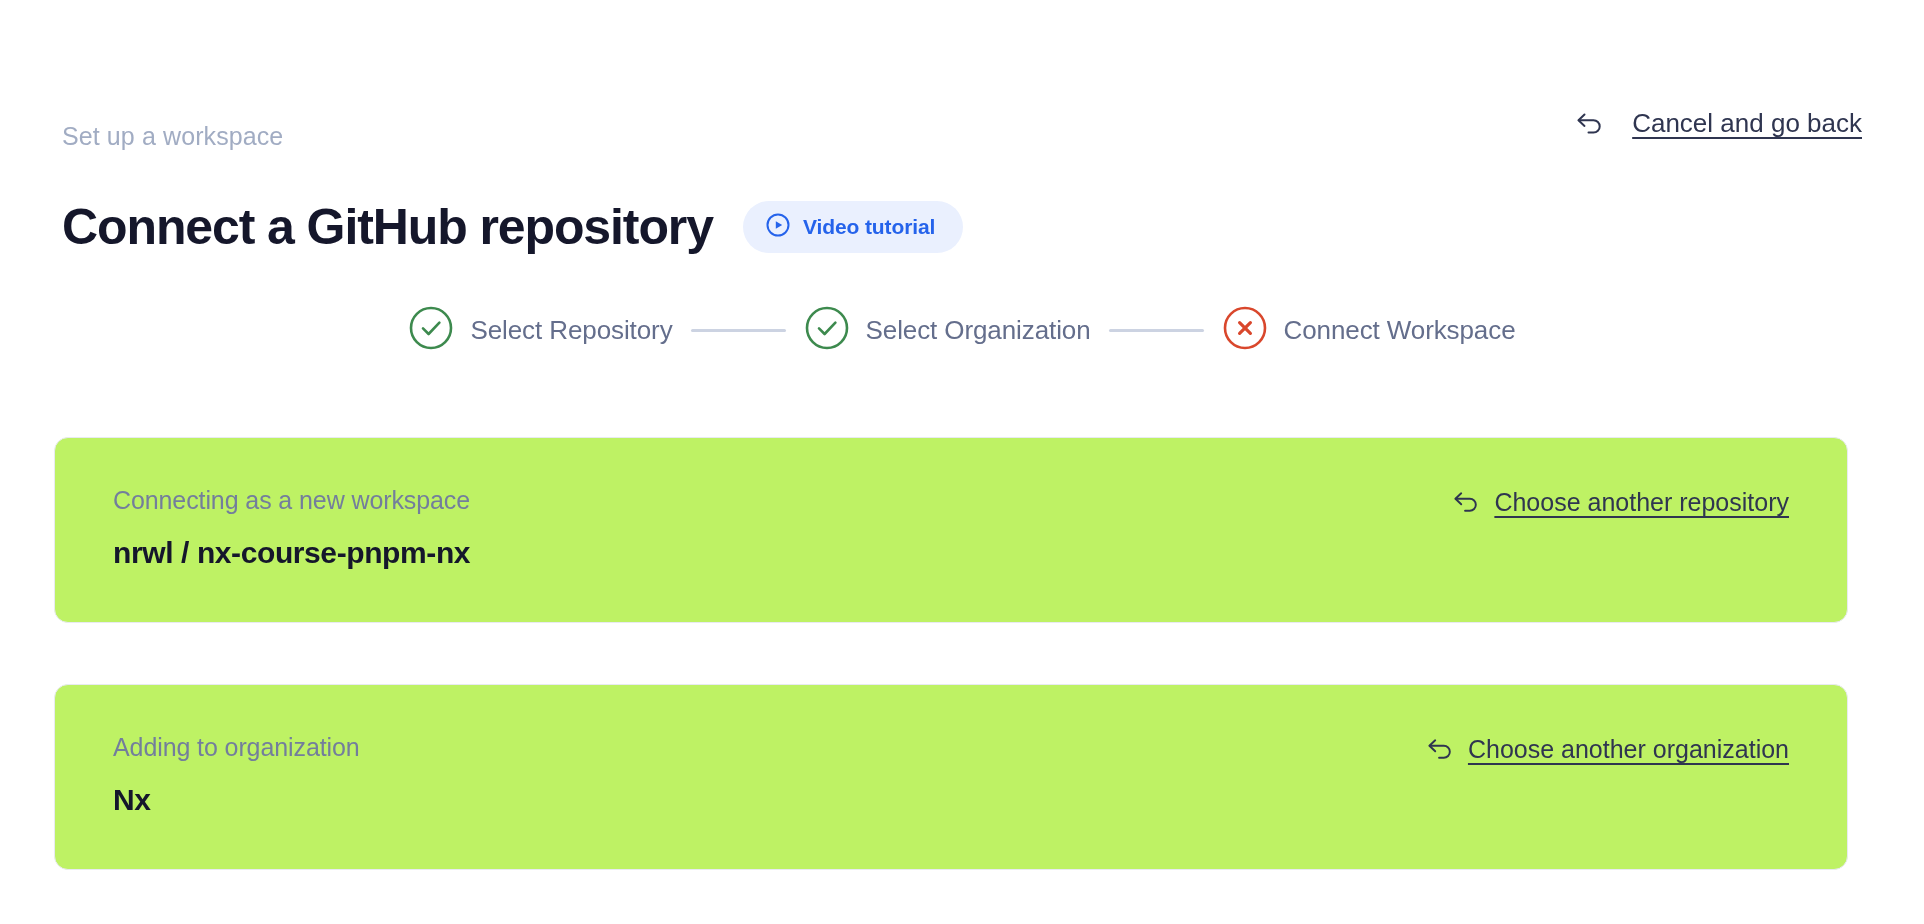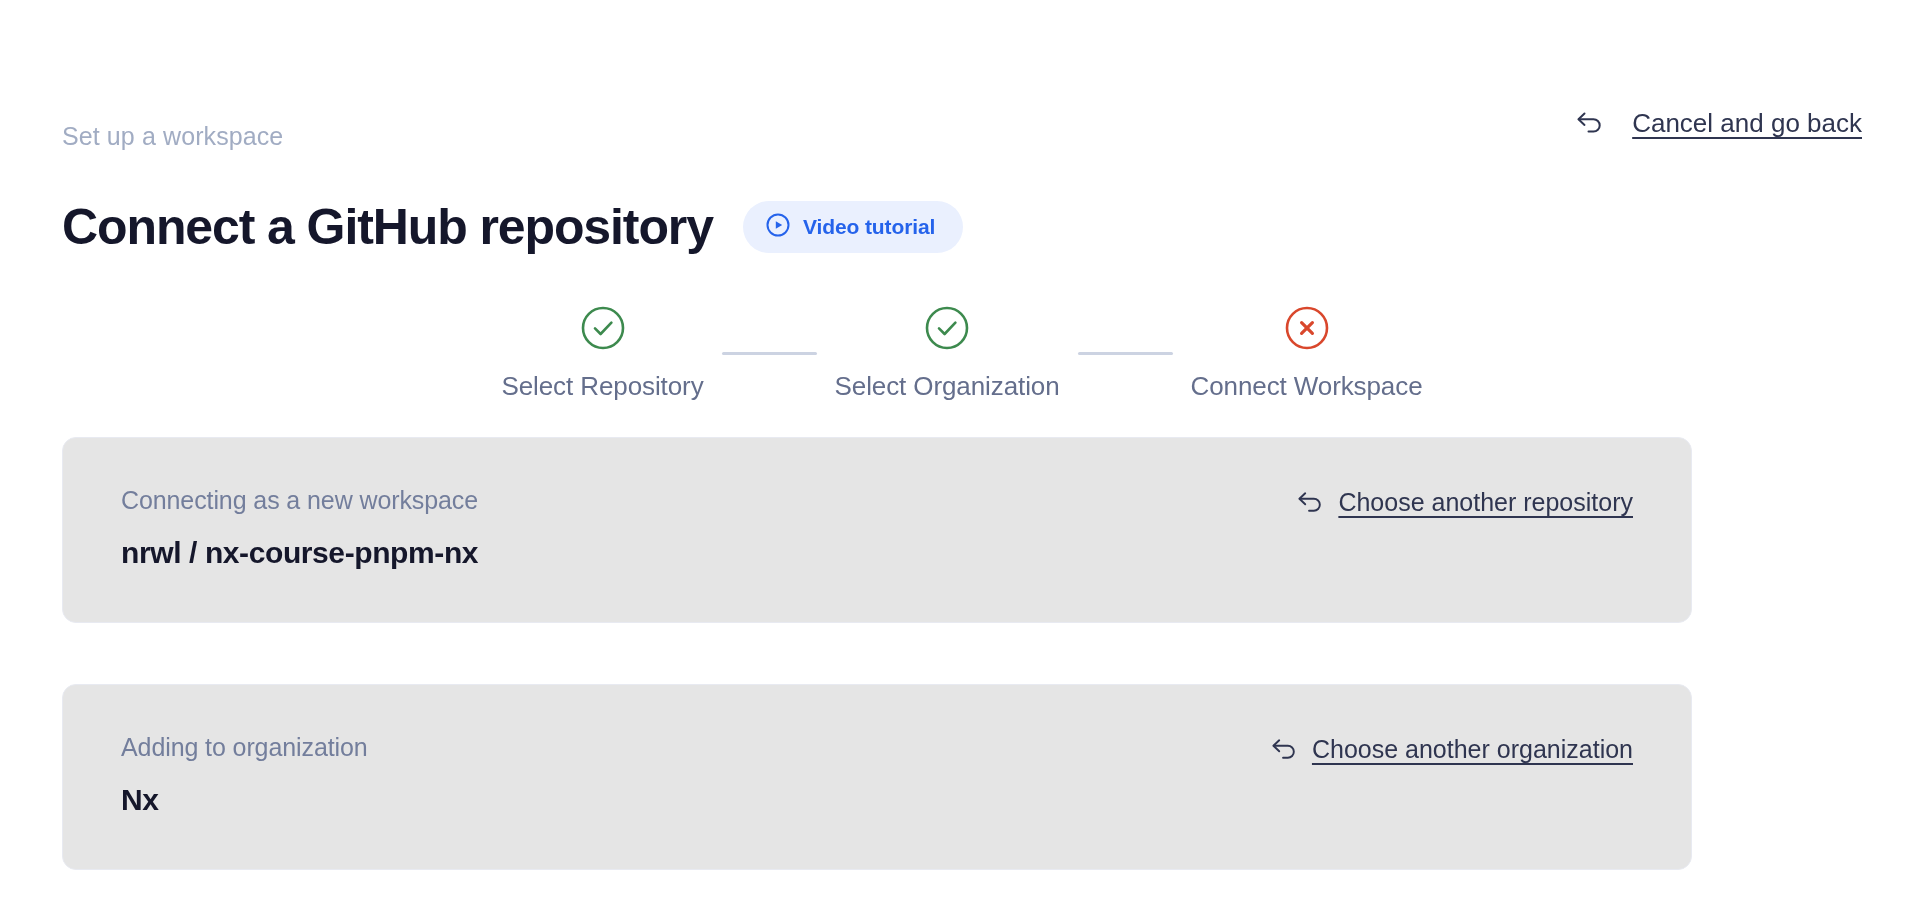--- a/index.html
+++ b/index.html
@@ -80,21 +80,21 @@
     letter-spacing: -0.1px;
     white-space: nowrap;
   }
   .play-ico { display: block; }
 
   .cancel-link {
     position: absolute;
     right: 62px;
     top: 84px;
     display: inline-flex;
-    align-items: flex-start;
+    align-items: flex-end;
     gap: 27px;
     cursor: pointer;
     text-decoration: none;
   }
   .cancel-link .cancel-text {
     font-size: 26px;
     font-weight: 400;
     color: #2f3550;
     text-decoration: underline;
     text-underline-offset: 5px;
@@ -110,21 +110,20 @@
     left: 0;
     width: 1924px;
     display: flex;
     align-items: center;
     justify-content: center;
   }
   .step {
     display: flex;
     align-items: center;
     gap: 16px;
-    flex-direction: column;
   }
   .step-label {
     font-size: 26px;
     font-weight: 400;
     color: #646e8c;
     letter-spacing: -0.1px;
     white-space: nowrap;
   }
   .step-connector {
     width: 95px;
@@ -132,23 +131,23 @@
     background: #ccd3e2;
     margin: 0 18px;
     border-radius: 2px;
     flex: 0 0 auto;
   }
   .step-icon { display: block; flex: 0 0 auto; }
 
   
   .card {
     position: absolute;
-    left: 62px;
-    width: 1630px;
-    background: #e5e5e5;
+    left: 54px;
+    width: 1794px;
+    background: #bef264;
     border: 1.5px solid #e8eaf1;
     border-radius: 14px;
   }
   .card--repo { top: 437px; height: 186px; }
   .card--org  { top: 684px; height: 186px; }
 
   .card-inner {
     position: relative;
     width: 100%;
     height: 100%;

